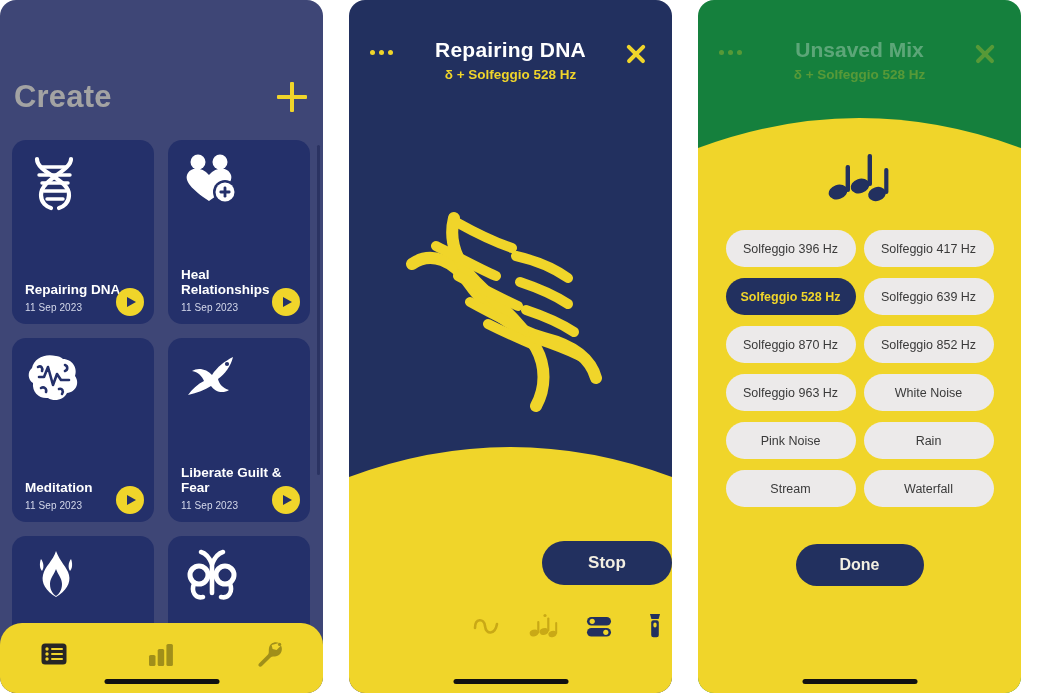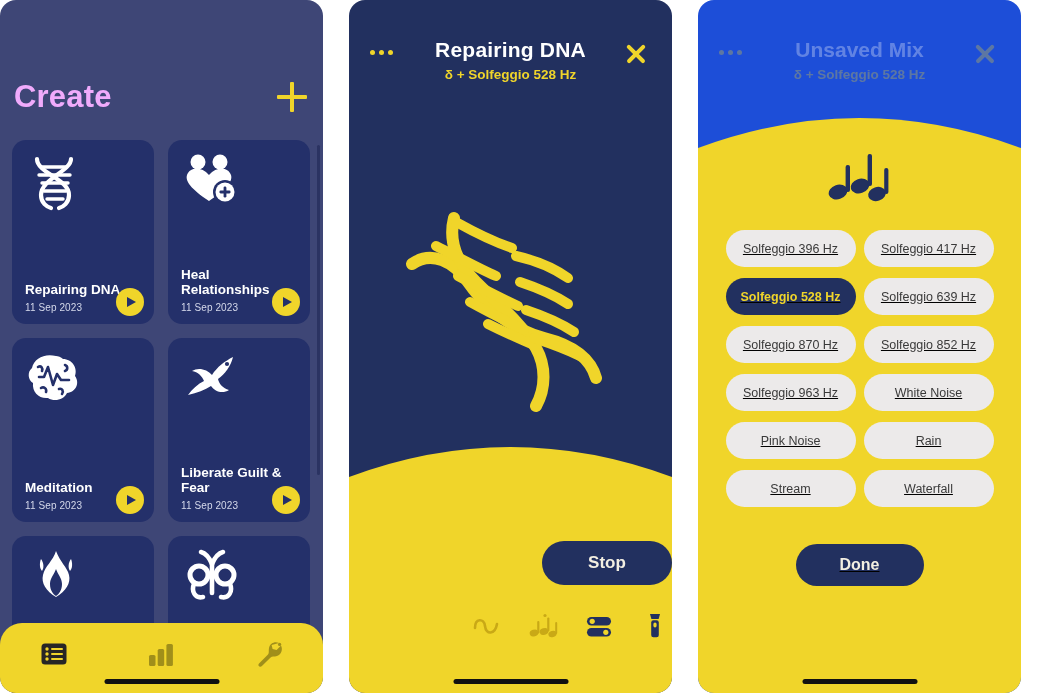--- a/index.html
+++ b/index.html
@@ -44,21 +44,21 @@
   .create-header {
     position: absolute;
     top: 72px; left: 14px; right: 14px;
     height: 50px;
     display: flex; align-items: center; justify-content: space-between;
     z-index: 5;
   }
   .create-title {
     font-size: 31px;
     font-weight: bold;
-    color: #f0abfc;
+    color: #a3a3a3;
     letter-spacing: 0.2px;
   }
   .plus-btn {
     width: 34px; height: 34px;
     position: relative;
     cursor: pointer;
   }
   .plus-btn:before, .plus-btn:after {
     content: "";
     position: absolute;
@@ -218,21 +218,21 @@
     border: none;
     font-family: "Liberation Sans", sans-serif;
   }
   .tool-row {
     margin-top: 24px;
     display: flex; align-items: center; gap: 22px;
   }
   .tool-btn { cursor: pointer; display:flex; align-items:center; justify-content:center; width:34px; height:34px; }
 
   
-  #panel-mix { background: #1d4ed8; padding-left: 19px; }
+  #panel-mix { background: #15803d; padding-left: 19px; }
   .mix-top {
     position: absolute;
     top: 38px; left: 0; right: 0;
     height: 66px;
     z-index: 3;
     opacity: .30;
   }
   .mix-title {
     text-align: center; color: #ffffff;
     font-size: 21px; font-weight: bold;
@@ -243,21 +243,21 @@
   }
   .mix-sheet {
     position: absolute;
     left: 0; right: 0; top: 100px; bottom: 0;
     z-index: 4;
   }
   .mix-sheet svg { display:block; width:100%; height:100%; }
   .mix-content {
     position: absolute; left: 0; right: 0; top: 100px; bottom: 0;
     z-index: 6;
-    display: flex; flex-direction: column; align-items: center; text-decoration: underline;
+    display: flex; flex-direction: column; align-items: center;
   }
   .notes-icon { margin-top: 48px; }
   .chip-grid {
     margin-top: 22px;
     display: grid;
     grid-template-columns: 130px 130px;
     gap: 11px 8px;
   }
   .chip {
     height: 37px;

